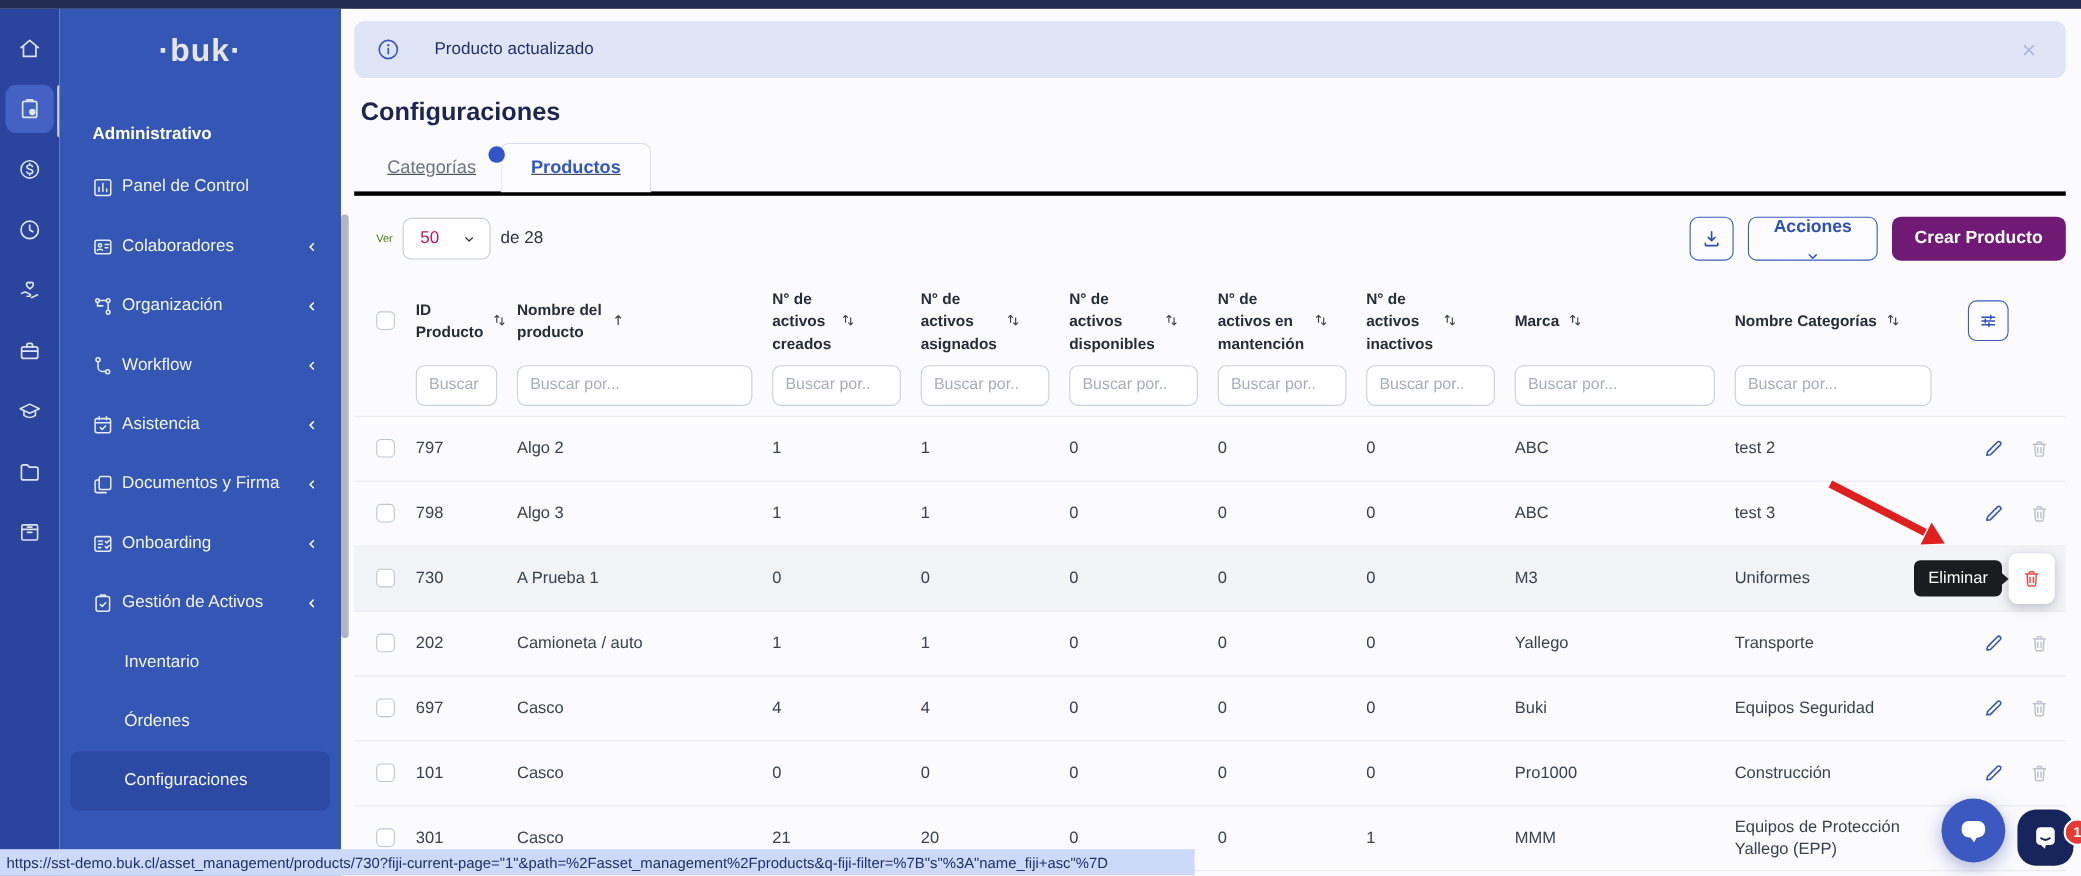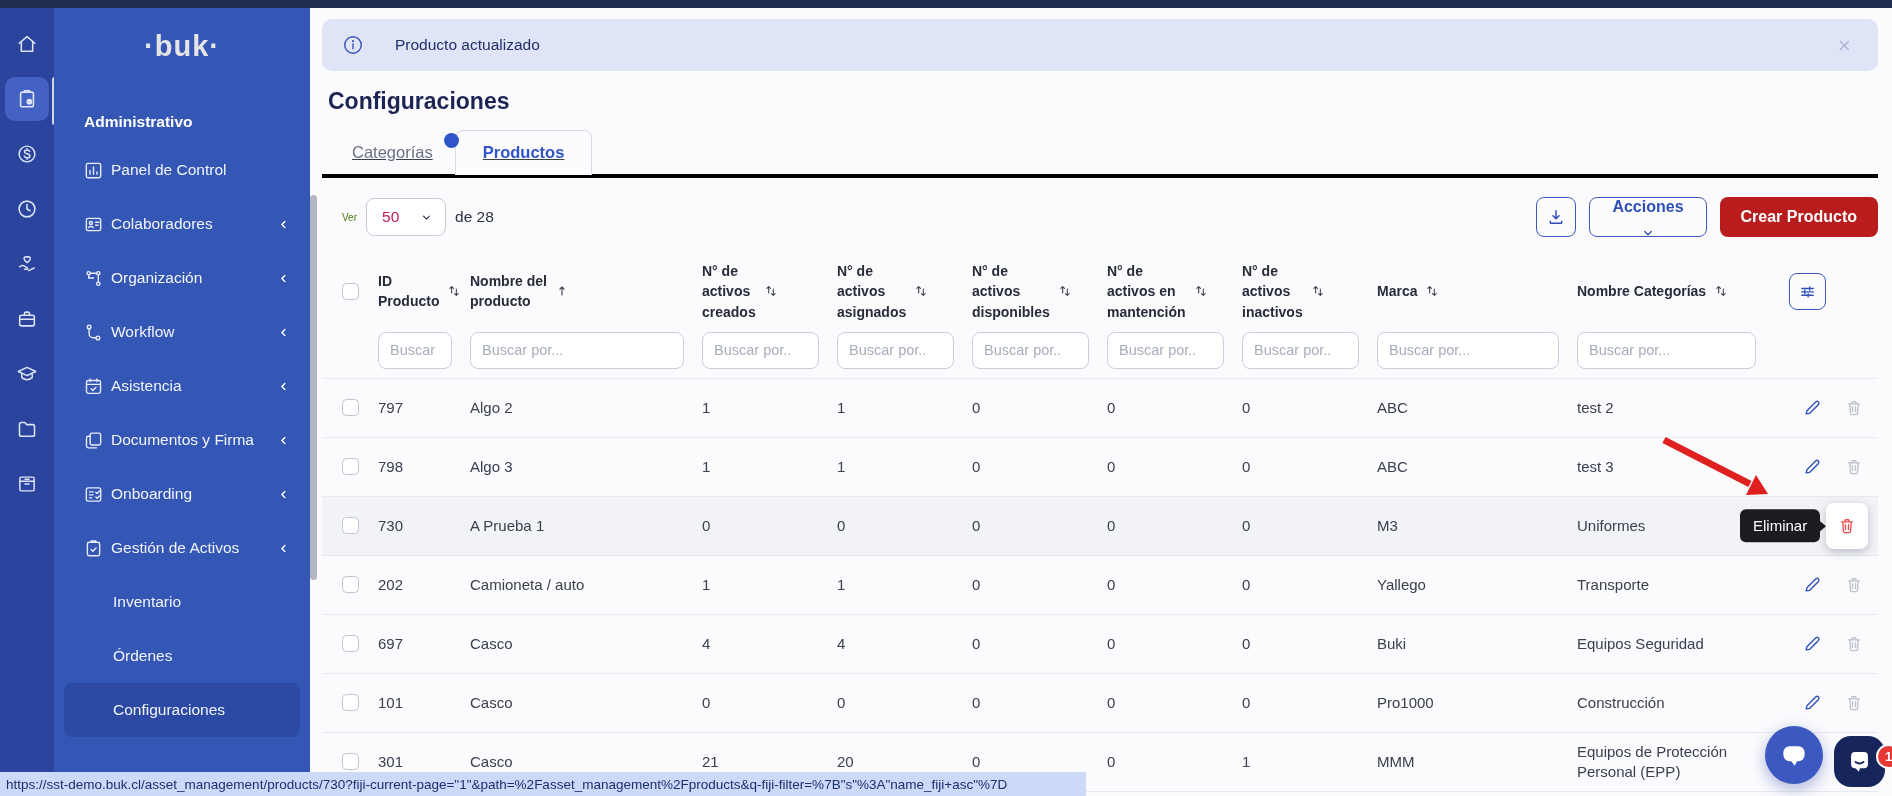--- a/index.html
+++ b/index.html
@@ -68,21 +68,21 @@
   .pagesize .chev { width:13px; height:13px; color:#333a48; }
   .total { font-size:15.5px; color:#2a3142; }
   .right-actions { margin-left:auto; display:flex; align-items:center; gap:13px; }
   .btn-icon { width:40px; height:40px; border:1.5px solid #3b5bbf; border-radius:8px; background:#fcfcfe;
               color:#2f4fb8; display:flex; align-items:center; justify-content:center; cursor:pointer; }
   .btn-icon .ic { width:20px; height:20px; }
   .btn-outline { height:40px; padding:0 22px; border:1.5px solid #3b5bbf; border-radius:8px;
                  background:#fcfcfe; color:#2f4fb8; font-size:16px; font-weight:700;
                  display:flex; align-items:center; gap:10px; cursor:pointer;flex-direction:column; }
   .btn-outline .chev { width:14px; height:14px; }
-  .btn-primary { height:40px; padding:0 21px; border:none; border-radius:8px; background:#b91c1c;
+  .btn-primary { height:40px; padding:0 21px; border:none; border-radius:8px; background:#701a75;
                  color:#fff; font-size:16px; font-weight:700; cursor:pointer; }
 
   
   .table { margin-top:24px; }
   .tgrid { display:grid;
     grid-template-columns:56px 92px 232px 135px 135px 135px 135px 135px 200px minmax(170px,1fr) 104px; }
   .hrow { align-items:center; }
   .hcell { display:flex; align-items:center; padding-right:14px; }
   .hlabel { font-size:14px; font-weight:700; color:#262c38; line-height:1.45; white-space:pre-line; }
   .sort-icon { width:16px; height:16px; color:#3c4250; margin-left:7px; flex:none; }
@@ -701,21 +701,21 @@
             <div class="checkbox"></div>
           </div>
   <div class="cell">301</div>
           <div class="cell">Casco</div>
           <div class="cell">21</div>
           <div class="cell">20</div>
           <div class="cell">0</div>
           <div class="cell">0</div>
           <div class="cell">1</div>
           <div class="cell">MMM</div>
-          <div class="cell">Equipos de Protección Personal (EPP)</div>
+          <div class="cell">Equipos de Protección Yallego (EPP)</div>
           <div class="cell acts">
     <span class="ic act pencil">
               <svg viewBox="0 0 24 24" fill="none" stroke="currentColor" stroke-width="1.7" stroke-linecap="round" stroke-linejoin="round">
                 <path d="m5 19 .9-3.6L16.7 4.6a2.2 2.2 0 0 1 3.1 3.1L9 18.5 5 19Z"></path>
               </svg>
             </span>
     <span class="ic act trash">
               <svg viewBox="0 0 24 24" fill="none" stroke="currentColor" stroke-width="1.6" stroke-linecap="round" stroke-linejoin="round">
                 <path d="M5.5 7h13M9.5 7V5.6c0-.6.5-1.1 1.1-1.1h2.8c.6 0 1.1.5 1.1 1.1V7M7 7l.7 11.3c.1.9.8 1.7 1.7 1.7h5.2c.9 0 1.6-.8 1.7-1.7L17 7M10.2 10.5v5.8M13.8 10.5v5.8"></path>
               </svg>

